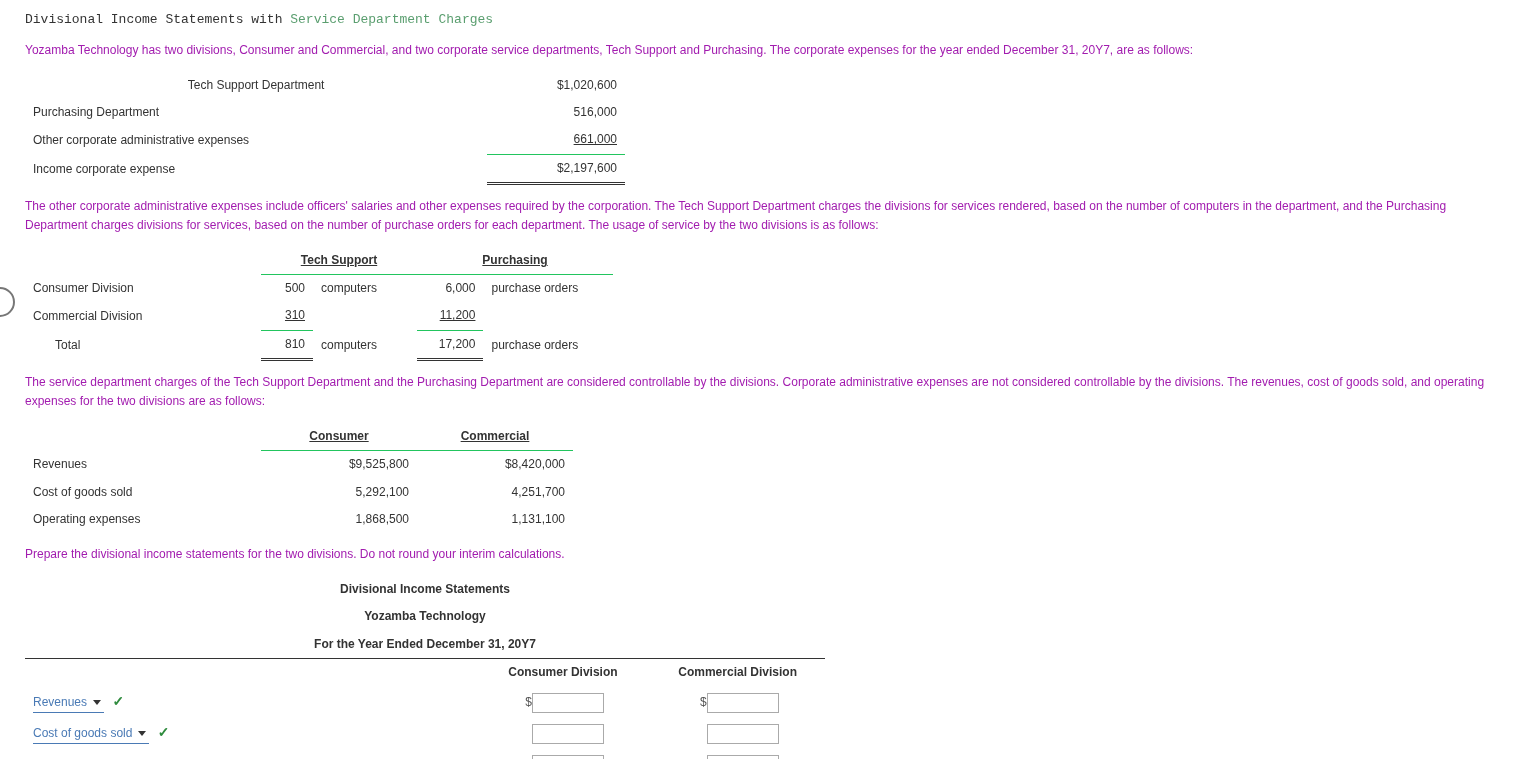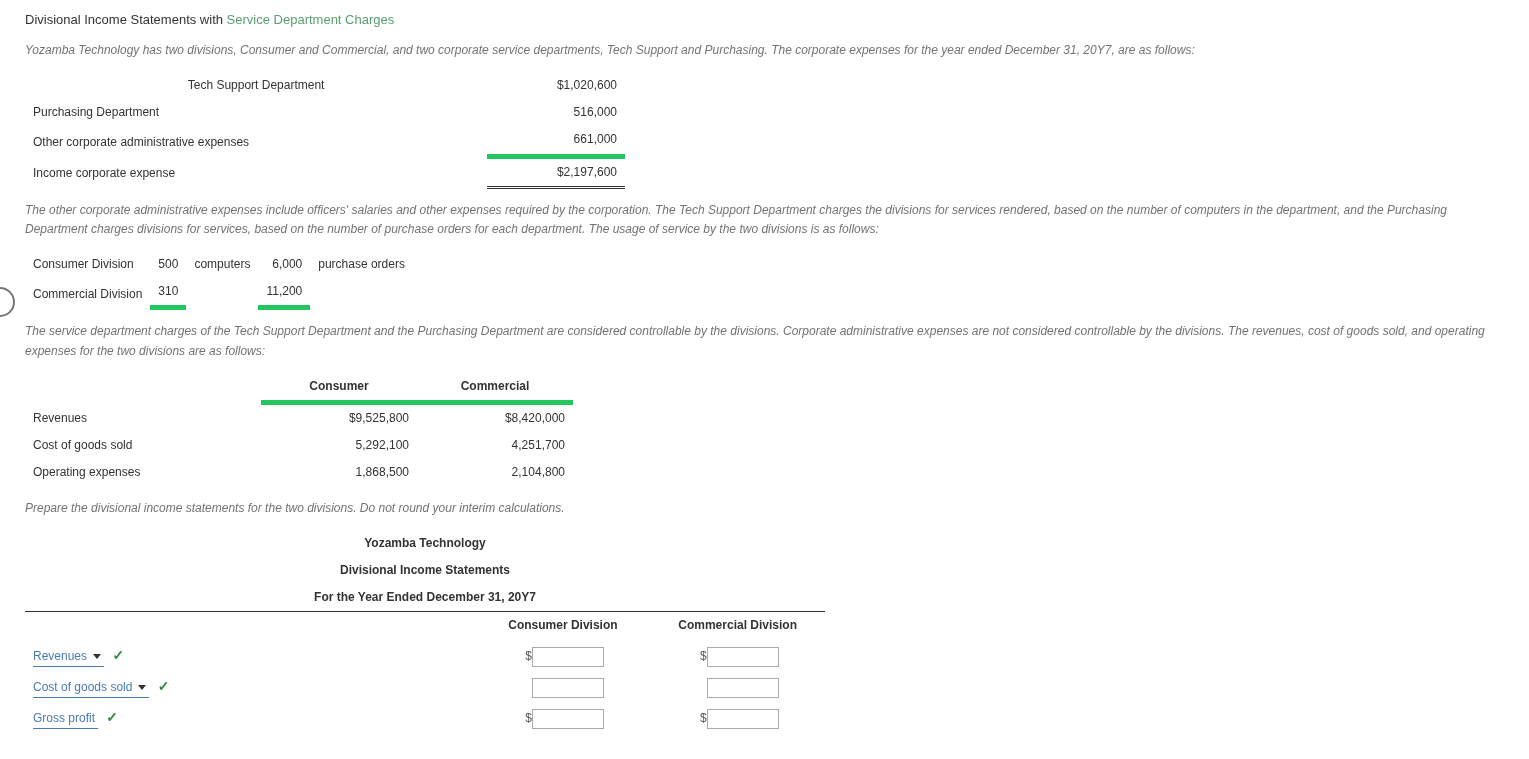--- a/index.html
+++ b/index.html
@@ -6,28 +6,28 @@
     font-family: Verdana, Geneva, sans-serif;
     font-size: 12px;
     color: #333;
     margin: 0;
     padding: 10px 25px;
     line-height: 1.6;
   }
   .title {
     font-size: 13px;
     margin-bottom: 10px;
+    font-family: Liberation Mono, monospace;
   }
   .title .highlight {
     color: #5a9e6f;
   }
   p {
     margin: 8px 0 12px 0;
-    color: #737373;
-    font-style: italic;
+    color: #a21caf;
   }
   table {
     border-collapse: collapse;
     margin: 8px 0 12px 0;
   }
   td, th {
     padding: 4px 8px;
     text-align: left;
     font-weight: normal;
     vertical-align: bottom;
@@ -36,21 +36,22 @@
     text-align: right;
   }
   .bheader {
     font-weight: bold;
     text-align: center;
   }
   .single-top {
     border-top: 1px solid #333;
   }
   .single-bottom {
-    border-bottom: 5px solid #22c55e;
+    border-bottom: 1px solid #22c55e;
+    text-decoration: underline;
   }
   .double-under {
     border-bottom: 3px double #333;
   }
   .statement-header {
     font-weight: bold;
     text-align: center;
   }
   .statement-table {
     width: 800px;
@@ -142,34 +143,46 @@
         <td>Income corporate expense</td>
         <td class="num double-under">$2,197,600</td>
       </tr>
 </tbody>
   </table>
 
 <p>The other corporate administrative expenses include officers' salaries and other expenses required by the corporation. The Tech Support Department charges the divisions for services rendered, based on the number of computers in the department, and the Purchasing Department charges divisions for services, based on the number of purchase orders for each department. The usage of service by the two divisions is as follows:</p>
 
 <table>
   <tbody>
+      <tr>
+    <td style="width:220px;"></td>
+    <td class="bheader single-bottom" colspan="2" style="width:140px;">Tech Support</td>
+    <td class="bheader single-bottom" colspan="2" style="width:180px;">Purchasing</td>
+  </tr>
   <tr>
     <td>Consumer Division</td>
     <td class="num">500</td>
         <td>computers</td>
     <td class="num">6,000</td>
         <td>purchase orders</td>
   </tr>
   <tr>
     <td>Commercial Division</td>
     <td class="num single-bottom">310</td>
         <td></td>
     <td class="num single-bottom">11,200</td>
         <td></td>
   </tr>
+  <tr>
+    <td class="indent">Total</td>
+    <td class="num double-under">810</td>
+        <td>computers</td>
+    <td class="num double-under">17,200</td>
+        <td>purchase orders</td>
+  </tr>
 </tbody>
   </table>
 
 <p>The service department charges of the Tech Support Department and the Purchasing Department are considered controllable by the divisions. Corporate administrative expenses are not considered controllable by the divisions. The revenues, cost of goods sold, and operating expenses for the two divisions are as follows:</p>
 
 <table>
   <tbody>
       <tr>
     <td style="width:220px;"></td>
     <td class="bheader single-bottom" style="width:140px;">Consumer</td>
@@ -181,34 +194,34 @@
         <td class="num">$8,420,000</td>
       </tr>
   <tr>
         <td>Cost of goods sold</td>
         <td class="num">5,292,100</td>
         <td class="num">4,251,700</td>
       </tr>
   <tr>
         <td>Operating expenses</td>
         <td class="num">1,868,500</td>
-        <td class="num">2,104,800</td>
+        <td class="num">1,131,100</td>
       </tr>
 </tbody>
   </table>
 
 <p>Prepare the divisional income statements for the two divisions. Do not round your interim calculations.</p>
 
 <table class="statement-table">
   <tbody>
       <tr>
+        <td colspan="3" class="statement-header">Divisional Income Statements</td>
+      </tr>
+  <tr>
         <td colspan="3" class="statement-header">Yozamba Technology</td>
-      </tr>
-  <tr>
-        <td colspan="3" class="statement-header">Divisional Income Statements</td>
       </tr>
   <tr class="hdr-row">
         <td colspan="3" class="statement-header">For the Year Ended December 31, 20Y7</td>
       </tr>
   <tr>
     <td class="label-col-wide"></td>
     <th class="val-col">Consumer Division</th>
     <th class="val-col">Commercial Division</th>
   </tr>
   <tr>

